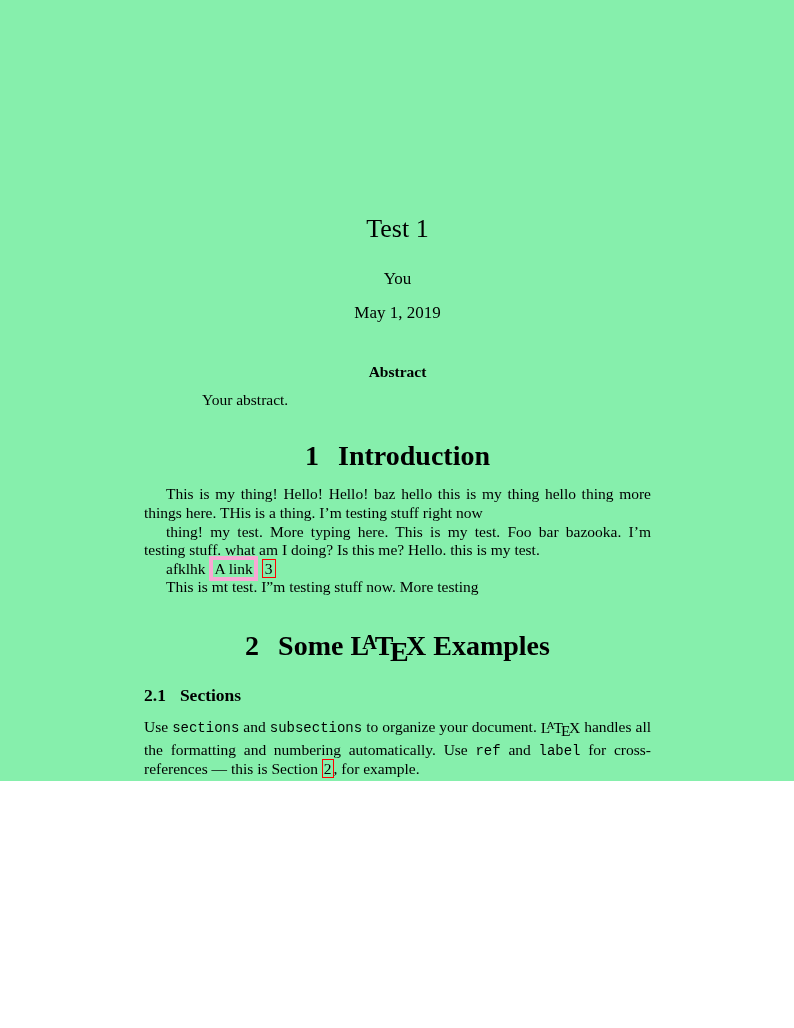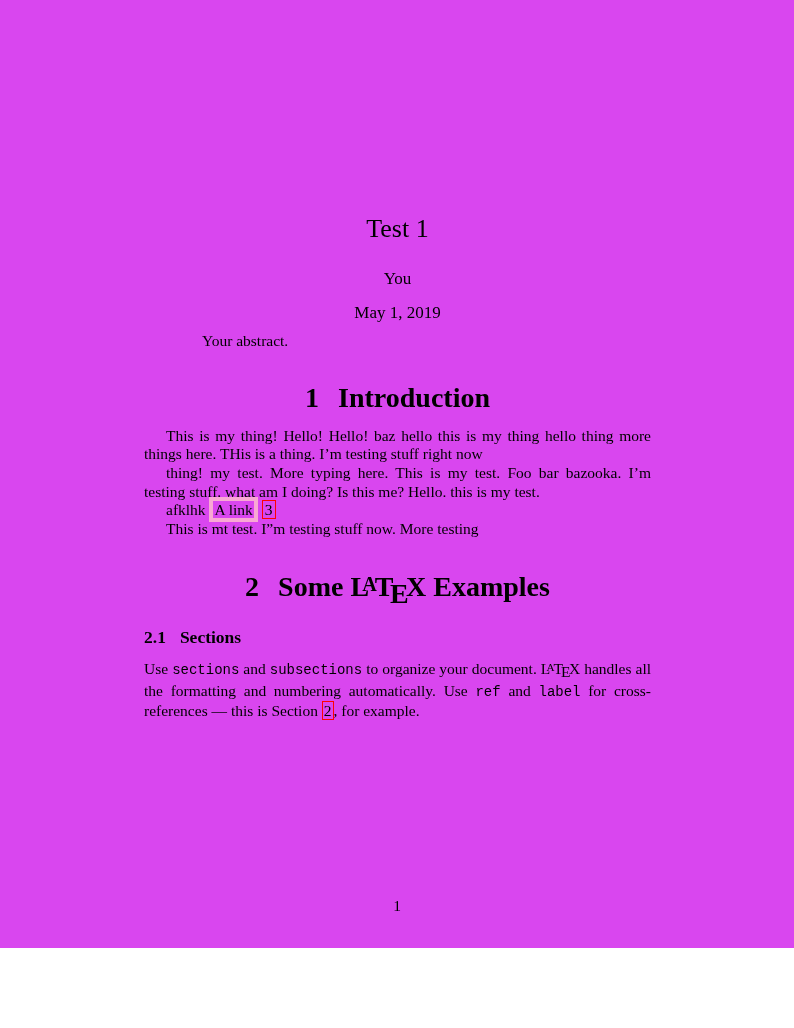--- a/index.html
+++ b/index.html
@@ -1,20 +1,20 @@
 <!DOCTYPE html>
 <html><head>
 <meta charset="utf-8">
 <style>
   html, body { margin: 0; padding: 0; background: #ffffff; }
   .page {
     position: relative;
     width: 794px;
-    height: 948px;
-    background: #d946ef;
+    height: 781px;
+    background: #86efac;
     color: #000000;
     font-family: "Liberation Serif", "DejaVu Serif", serif;
     overflow: hidden;
   }
   .content {
     width: 507px;
     margin-left: 144px;
     padding-top: 214px;
     font-size: 15.5px;
     line-height: 18.6px;
@@ -111,20 +111,21 @@
 </head>
 <body>
 
 <div class="page">
   <div class="content">
 
     <div class="doc-title">Test 1</div>
     <div class="doc-author">You</div>
     <div class="doc-date">May 1, 2019</div>
 
+    <div class="abstract-heading">Abstract</div>
     <div class="abstract-body">Your abstract.</div>
 
     <h1 class="sec"><span class="sec-num">1</span><span>Introduction</span></h1>
 
     <p class="para indent">This is my thing! Hello! Hello! baz hello this is my thing hello thing more things here. THis is a thing. I’m testing stuff right now</p>
     <p class="para indent">thing! my test. More typing here. This is my test. Foo bar bazooka. I’m testing stuff. what am I doing? Is this me? Hello. this is my test.</p>
     <p class="para indent"><span>afklhk </span><span class="linkbox">A link</span><span class="citebox">3</span></p>
     <p class="para indent">This is mt test. I”m testing stuff now. More testing</p>
 
     <h1 class="sec sec2"><span class="sec-num">2</span><span>Some </span><span class="latex"><span>L</span><span class="lA">A</span><span>T</span><span class="lE">E</span><span>X</span></span><span> Examples</span></h1>

